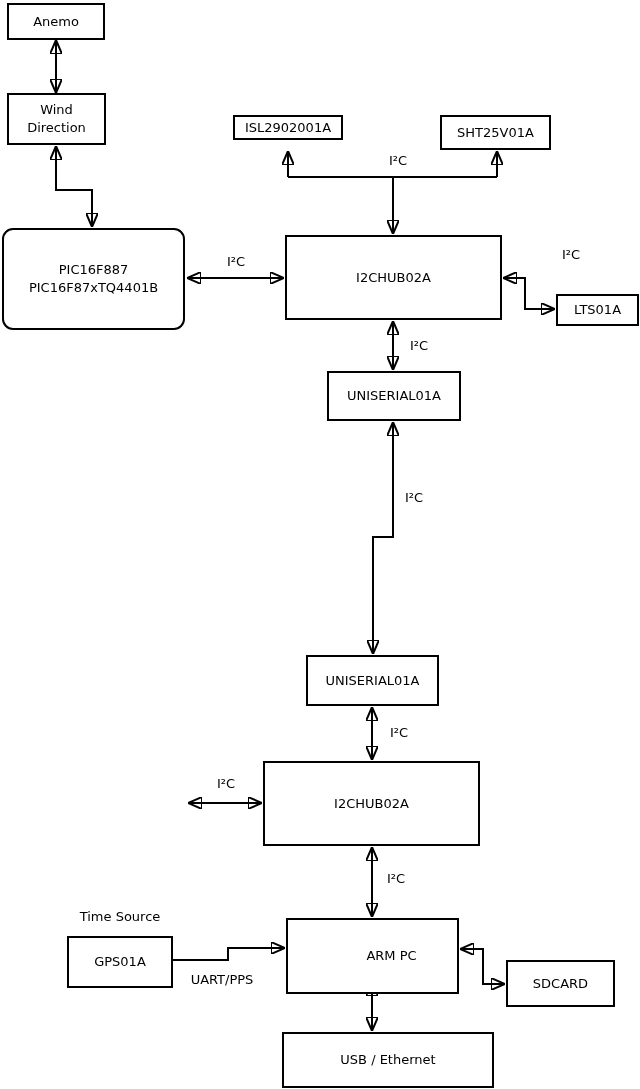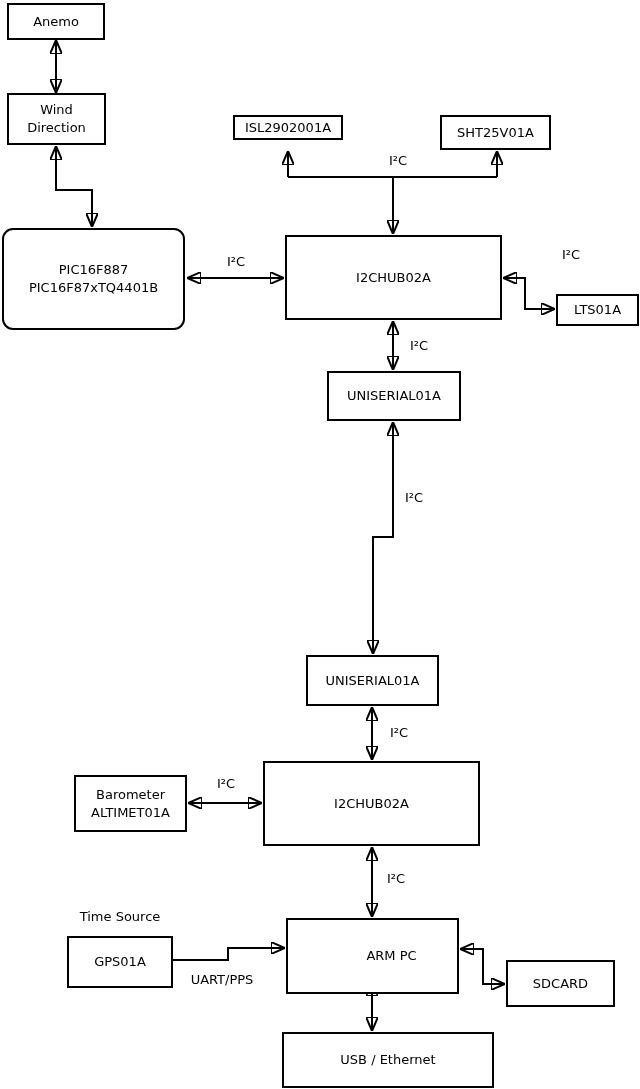--- a/index.html
+++ b/index.html
@@ -120,24 +120,20 @@
   </div>
 
   <div class="node" id="n-uniserial-top">
     <span>UNISERIAL01A</span>
   </div>
 
   <div class="node" id="n-uniserial-bot">
     <span>UNISERIAL01A</span>
   </div>
 
-  <div class="node" id="n-barometer">
-    <span>Barometer</span>
-    <span>ALTIMET01A</span>
-  </div>
 
   <div class="node thick" id="n-i2chub-bot">
     <span>I2CHUB02A</span>
   </div>
 
   <div class="node" id="n-gps">
     <span>GPS01A</span>
   </div>
 
   <div class="node thick" id="n-armpc">

